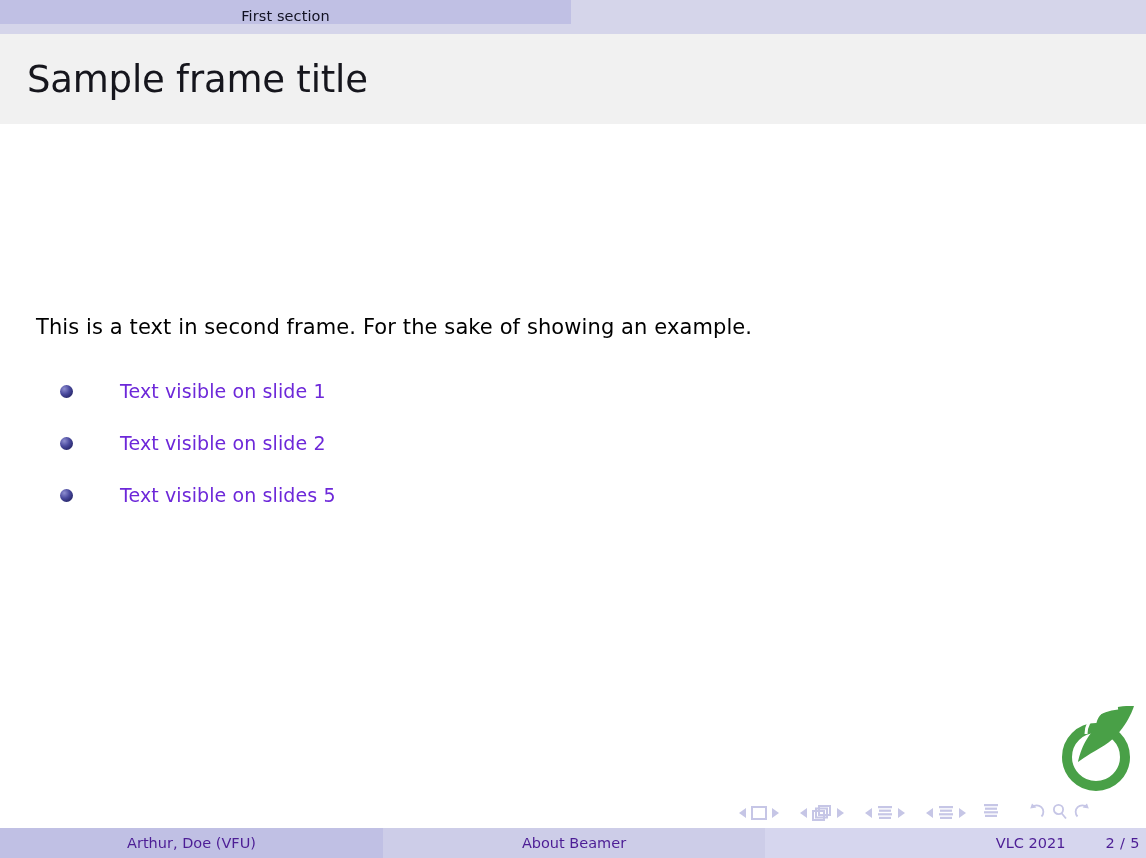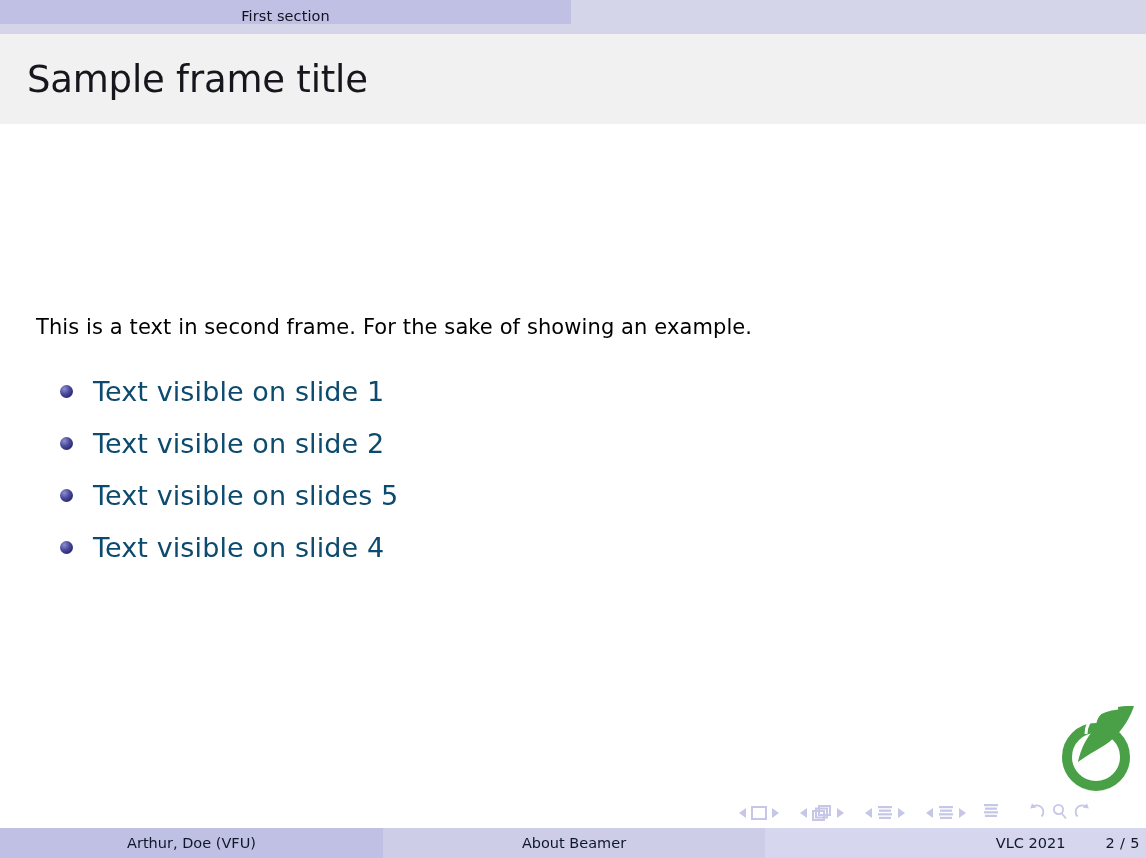--- a/index.html
+++ b/index.html
@@ -105,24 +105,25 @@
   .bullet-dot {
     flex: 0 0 auto;
     width: 13px;
     height: 13px;
     border-radius: 50%;
     margin-right: 20px;
     background: radial-gradient(circle at 33% 30%,
                 #8e8ed0 0%, #4a4a9e 42%, #1d1d5c 88%, #141444 100%);
   }
   .bullet-label {
-    font-size: 27px;
-    color: #0c4a6e;
+    font-size: 19px;
+    color: #6d28d9;
     letter-spacing: 0.1px;
     line-height: 1;
+    margin-left: 27px;
   }
 
   
   .logo {
     position: absolute;
     top: 700px;
     left: 1056px;
     width: 84px;
     height: 92px;
   }
@@ -155,21 +156,21 @@
     bottom: 0;
     width: 1146px;
     height: 30px;
     display: flex;
   }
   .foot-seg {
     height: 30px;
     display: flex;
     align-items: center;
     font-size: 14.5px;
-    color: #0f172a;
+    color: #4c1d95;
     white-space: nowrap;
     box-sizing: border-box;
   }
   .foot-author {
     width: 383px;
     background: #c0c0e4;
     justify-content: center;
   }
   .foot-title {
     width: 382px;
@@ -211,24 +212,20 @@
         <span class="bullet-label">Text visible on slide 1</span>
       </li>
       <li class="bullet-item">
         <span class="bullet-dot"></span>
         <span class="bullet-label">Text visible on slide 2</span>
       </li>
       <li class="bullet-item">
         <span class="bullet-dot"></span>
         <span class="bullet-label">Text visible on slides 5</span>
       </li>
-      <li class="bullet-item">
-        <span class="bullet-dot"></span>
-        <span class="bullet-label">Text visible on slide 4</span>
-      </li>
     </ul>
   </div>
 
   <div class="logo">
     <svg width="84" height="92" viewBox="0 0 84 92">
       <g fill="none" stroke="#49A047" stroke-width="10">
         <circle cx="40" cy="57" r="29"></circle>
       </g>
       <path d="M40 28 C40 12 54 6 74 6 C74 6 78 6 78 6
                C78 6 70 34 44 48 C30 56 22 62 22 62

